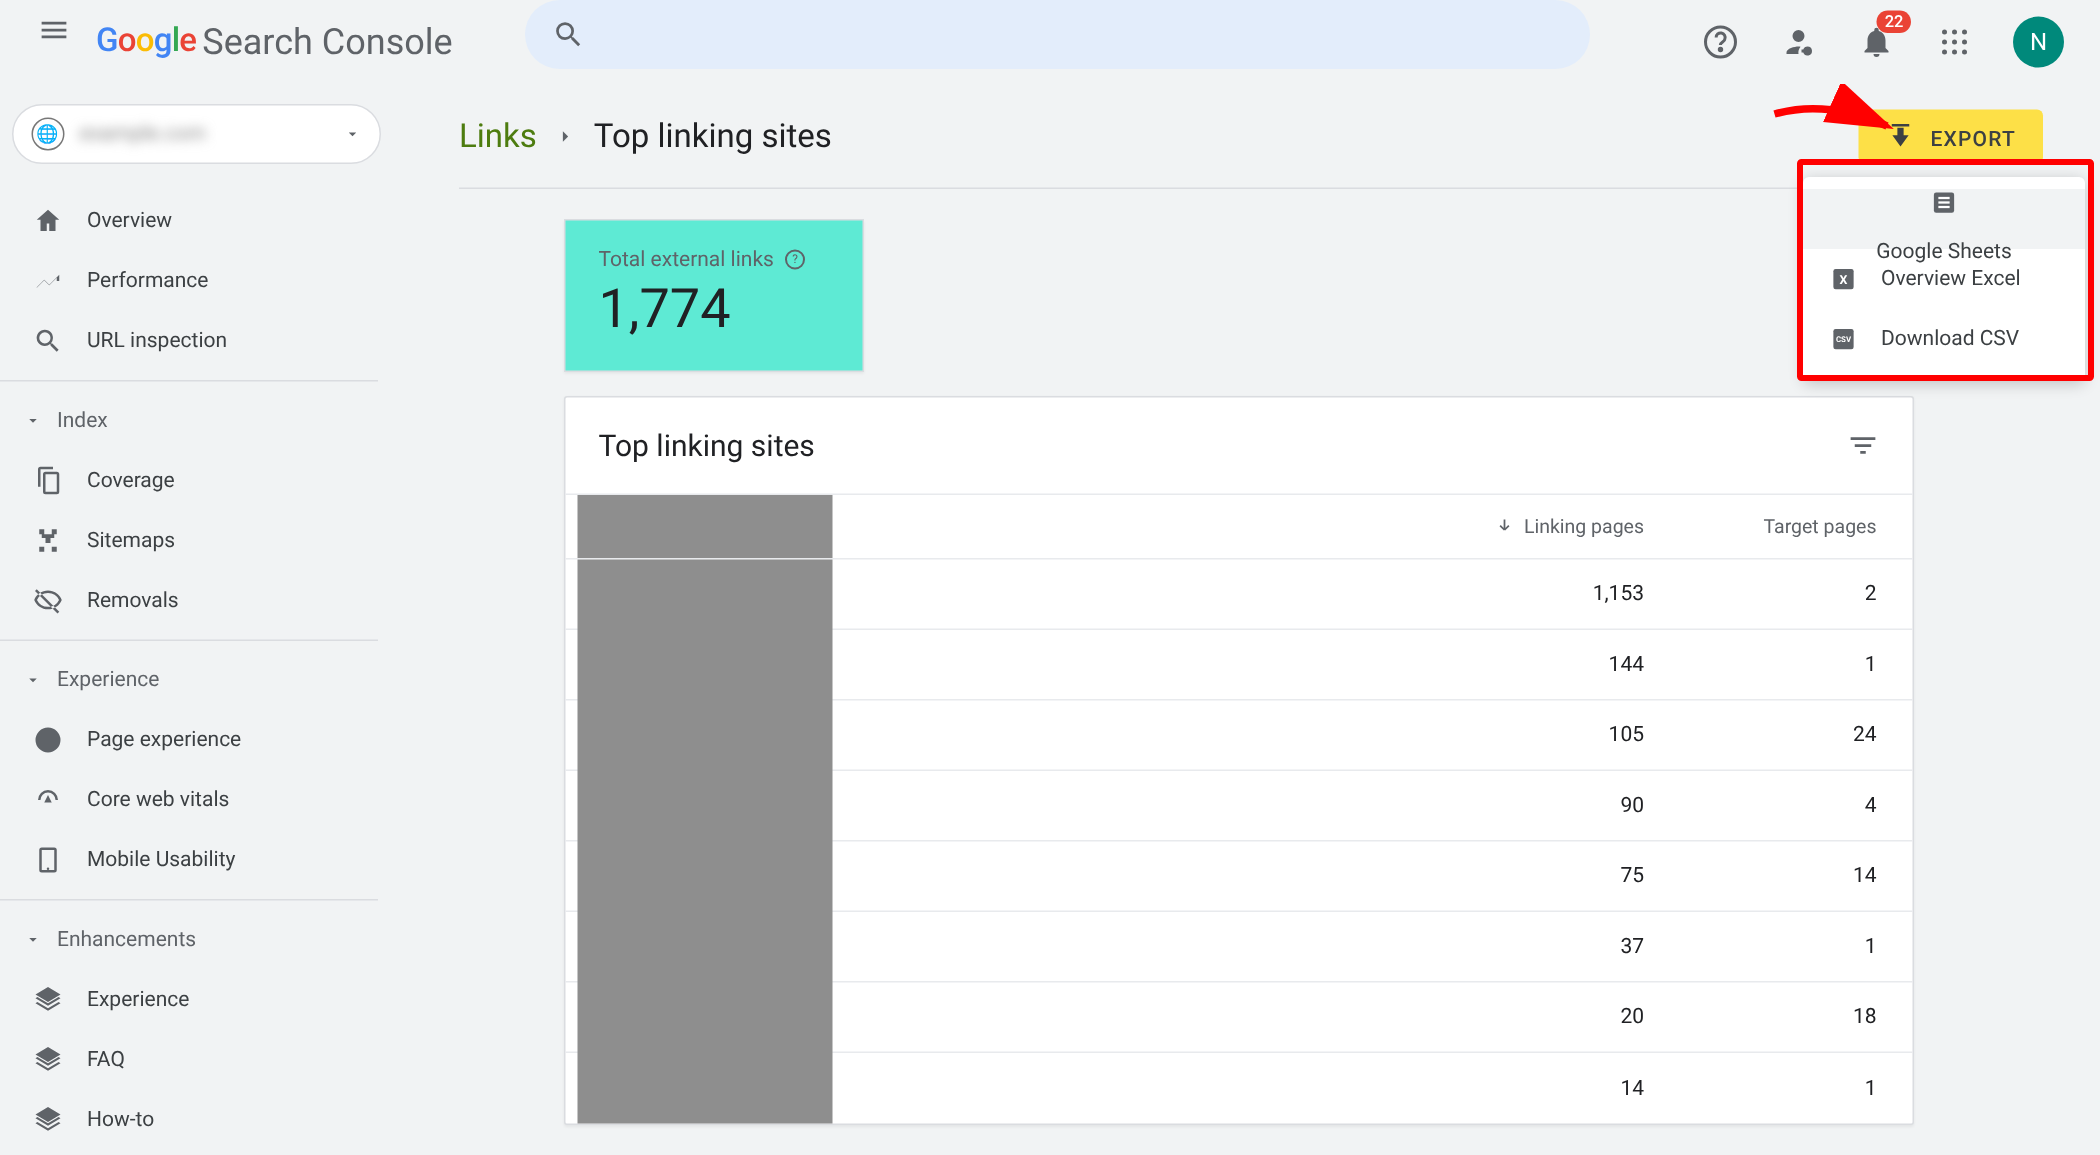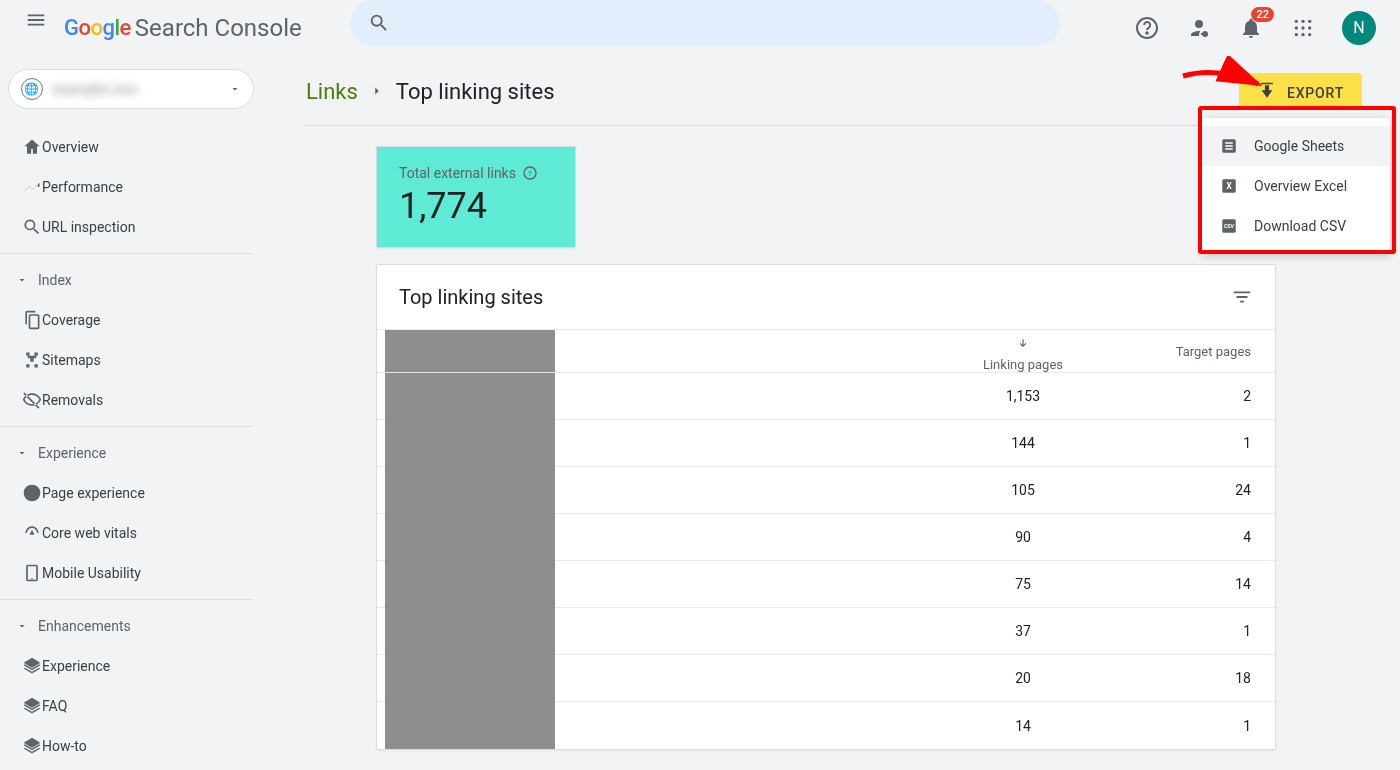--- a/index.html
+++ b/index.html
@@ -76,21 +76,21 @@
     border:1px solid #dadce0; border-radius:20px;
     background:#fff; display:flex; align-items:center;
     padding:0 12px; gap:10px; cursor:pointer;
     margin-left: -2px;
     margin-bottom: 18px;
   }
   .globe { width:22px; height:22px; border:1px solid #777; border-radius:50%; position:relative; background:#fdfdfd; display:flex; align-items:center; justify-content:center; font-size:12px; color:#1a73e8;}
   .blur-text { filter: blur(4px); color:#888; font-size:14px; flex:1; }
   .nav-item {
     height: 40px; display:flex; align-items:center;
-    padding:0 12px; border-radius:0 20px 20px 0;
+    gap:16px; padding:0 12px; border-radius:0 20px 20px 0;
     color:#3c4043; cursor:pointer; font-size:14px;
     margin-left: -10px; padding-left: 22px;
   }
   .nav-item .nicon { width:20px; height:20px; color:#5f6368; display:flex; align-items:center; justify-content:center; }
   .section-head {
     height: 40px; display:flex; align-items:center; gap:10px;
     color:#5f6368; font-size:14px; padding-left:6px; cursor:pointer;
   }
   .divider { height:1px; background:#dadce0; margin:6px 0 6px -10px; width: 252px; }
   
@@ -119,21 +119,21 @@
     width:900px; margin-left:70px; background:#fff;
     border:1px solid #dadce0; border-radius:2px;
     box-shadow: 0 1px 2px rgba(0,0,0,0.06);
   }
   .card-header { display:flex; align-items:center; padding:20px 22px; }
   .card-title { font-size:20px; color:#202124; }
   .filter-icon { margin-left:auto; color:#5f6368; cursor:pointer; }
   .thead { display:flex; border-top:1px solid #e8eaed; border-bottom:1px solid #e8eaed; }
   .th, .td { font-size:13px; color:#5f6368; }
   .col-site { flex:1; position:relative; }
-  .col-a { width:170px; padding-right:24px; display:flex; align-items:center; justify-content:flex-end; gap:6px;flex-direction:column;}
+  .col-a { width:170px; padding-right:24px; display:flex; align-items:center; justify-content:flex-end; gap:6px;}
   .col-b { width:155px; text-align:right; padding-right:24px; display:flex; align-items:center; justify-content:flex-end;}
   .thead .th { height:42px; }
   .site-mask {
     position:absolute; left:8px; top:0; width:170px; bottom:0;
     background:#8e8e8e;
   }
   .tbody { }
   .trow { display:flex; height:47px; align-items:center; border-bottom:1px solid #e8eaed; cursor:pointer;}
   .trow:last-child { border-bottom:none; }
   .trow .td { font-size:14px; color:#202124; }
@@ -141,21 +141,21 @@
   .dropdown {
     position:absolute; top:118px; right:10px;
     width:188px; background:#fff; border-radius:4px;
     box-shadow: 0 2px 10px rgba(0,0,0,0.2);
     padding:8px 0;
   }
   .dd-item {
     height:40px; display:flex; align-items:center; gap:16px;
     padding:0 18px; cursor:pointer; color:#3c4043; font-size:14px;
   }
-  .dd-item:hover, .dd-item.hover { background:#f1f3f4; }
+  .dd-item:hover, .dd-item.hover { background:#f1f3f4;flex-direction:column; }
   .dd-icon { width:18px; height:18px; display:flex; align-items:center; justify-content:center; color:#5f6368; }
   
   .annot-box {
     position:absolute; top:106px; right:4px; width:198px; height:148px;
     border:4px solid #ff0000; border-radius:3px; pointer-events:none;
   }
   .annot-arrow {
     position:absolute; top:56px; right:132px; width:90px; height:60px;
     pointer-events:none;
   }

